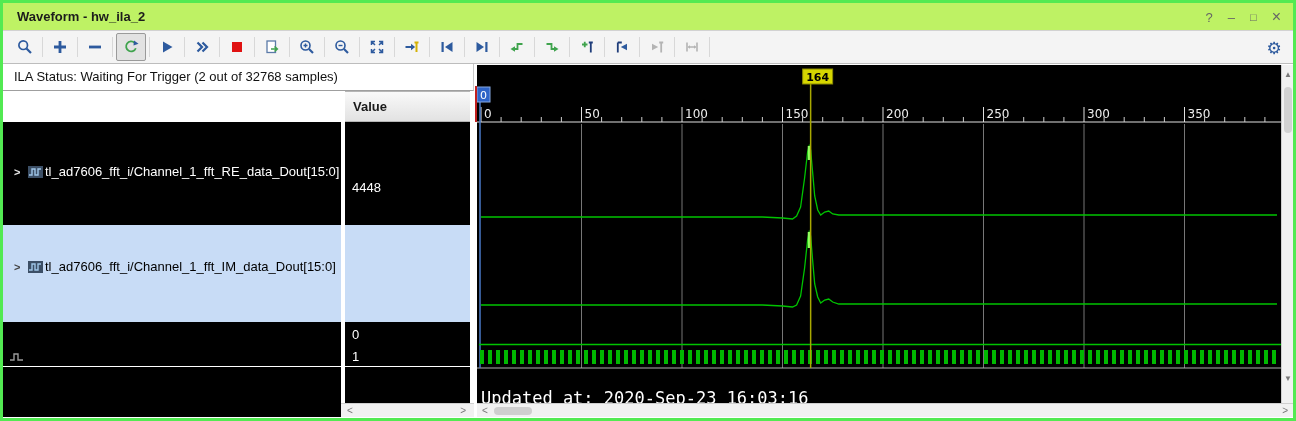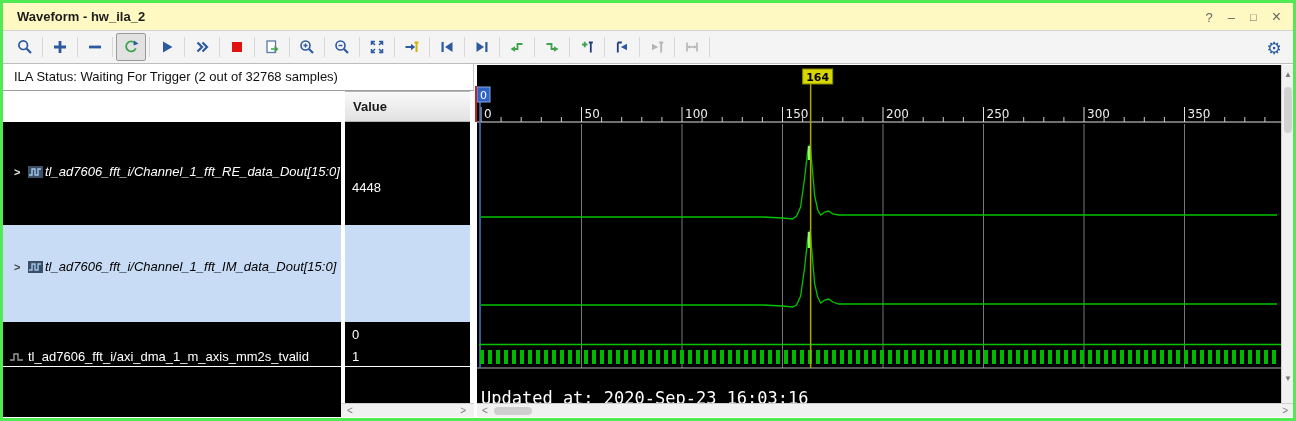--- a/index.html
+++ b/index.html
@@ -2,21 +2,21 @@
 <html><head>
 <meta charset="utf-8">
 <style>
   html,body{margin:0;padding:0;}
   body{width:1296px;height:421px;position:relative;overflow:hidden;background:#fff;
        font-family:"Liberation Sans",sans-serif;}
   .abs{position:absolute;box-sizing:border-box;}
   
   .green-frame{left:0;top:0;width:1296px;height:421px;border:3px solid #52ea52;z-index:50;pointer-events:none;}
   
-  .titlebar{left:3px;top:3px;width:1290px;height:28px;background:#fef9c3;border-bottom:1px solid #d2d2d2;}
+  .titlebar{left:3px;top:3px;width:1290px;height:28px;background:#bef264;border-bottom:1px solid #d2d2d2;}
   .title{left:14px;top:0;height:28px;line-height:28px;font-size:13px;font-weight:bold;color:#1c1c1c;}
   .winctl{top:0;height:28px;display:flex;align-items:center;gap:15px;right:12px;color:#666;font-size:13px;}
   .winctl span{cursor:default;}
   
   .toolbar{left:3px;top:31px;width:1290px;height:33px;background:#f4f4f4;border-bottom:1px solid #bdbdbd;
            display:flex;align-items:center;padding-left:8px;}
   .tbtn{width:28px;height:26px;display:flex;align-items:center;justify-content:center;border-radius:2px;}
   .tbtn.active{border:1px solid #9a9a9a;background:#e2e2e2;}
   .tsep{width:1px;height:20px;background:#d8d8d8;margin:0 3px;}
   .gearbtn{right:10px;top:36px;width:24px;height:24px;display:flex;align-items:center;justify-content:center;
@@ -30,21 +30,21 @@
   .hdr-value{left:345px;width:129px;padding-left:8px;}
   .col-divider{left:341px;top:91px;width:4px;height:326px;background:#fff;}
   .col-right-gap{left:470px;top:91px;width:7px;height:326px;background:#fff;}
   .name-tree{left:3px;top:122px;width:338px;height:295px;background:#000;overflow:hidden;}
   .value-col{left:345px;top:122px;width:125px;height:281px;background:#000;overflow:hidden;}
   .sel-band{position:absolute;left:0;top:103px;width:100%;height:97px;background:#c8dcf6;}
   .sig-row{position:absolute;left:0;width:100%;height:20px;line-height:20px;font-size:13px;color:#fff;white-space:nowrap;}
   .sig-row .expander{position:absolute;left:11px;top:0;font-size:11px;font-weight:bold;color:#e8e8e8;}
   .sig-row .sigicon{position:absolute;left:25px;top:4px;}
   .sig-row .biticon{position:absolute;left:6px;top:4px;}
-  .sig-row .lbl{position:absolute;left:42px;top:0;font-style:italic;}
+  .sig-row .lbl{position:absolute;left:42px;top:0;}
   .sig-row .lbl2{position:absolute;left:25px;top:0;}
   .sig-row.selected{color:#000;}
   .sig-row.selected .expander{color:#444;}
   .val-row{position:absolute;left:7px;width:110px;height:20px;line-height:20px;font-size:13px;color:#fff;}
   .val-row.selected{color:#000;}
   .tree-sep{left:3px;top:366px;width:467px;height:1px;background:#fff;}
   
   .wave-bg{left:477px;top:65px;width:804px;height:338px;background:#000;}
   .wave-canvas{left:477px;top:66px;width:804px;height:337px;}
   .red-tick{left:475px;top:86px;width:2px;height:36px;background:#c02020;}
@@ -241,21 +241,20 @@
     <svg class="sigicon" width="15" height="12">
         <rect x="0" y="0" width="15" height="12" fill="#3c4f66"></rect>
         <path d="M1 9h3V3h3v6h3V3h3" fill="none" stroke="#9fc6e8" stroke-width="1.4"></path>
       </svg>
     <span class="lbl">tl_ad7606_fft_i/Channel_1_fft_IM_data_Dout[15:0]</span>
   </div>
   <div class="sig-row" style="top:225px;">
     <svg class="biticon" width="15" height="12">
         <path d="M1 9h4V3h4v6h5" fill="none" stroke="#9a9a9a" stroke-width="1.4"></path>
       </svg>
-    <span class="lbl2">tl_ad7606_fft_i/axi_dma_1_m_axis_mm2s_tvalid</span>
   </div>
 </div>
 
 <div class="abs value-col">
   <div class="sel-band"></div>
   <div class="val-row" style="top:40px;margin-top:16px;">4448</div>
   <div class="val-row" style="top:203px;">0</div>
   <div class="val-row" style="top:225px;">1</div>
 </div>
 <div class="abs tree-sep"></div>

